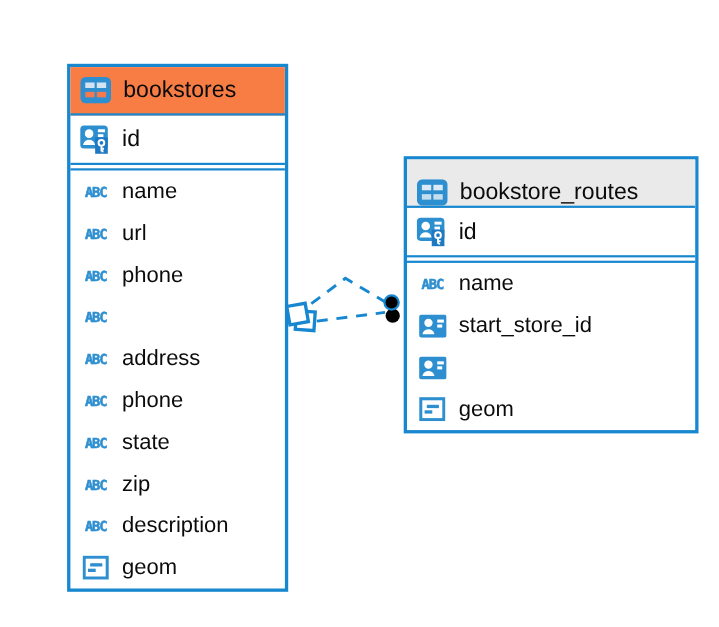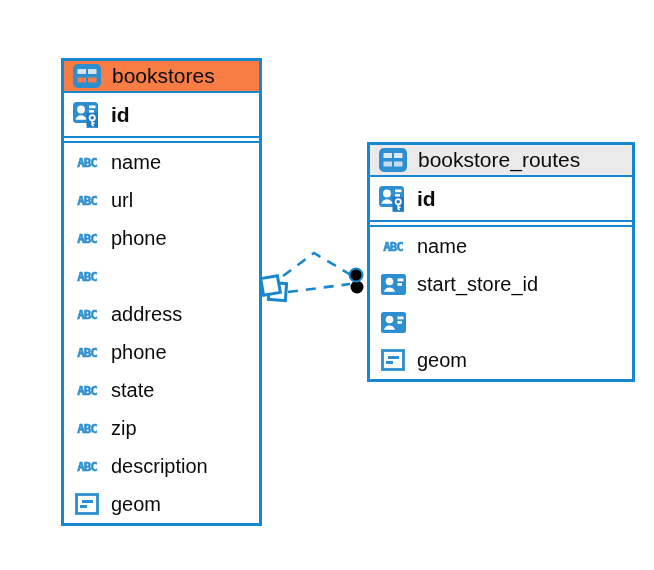--- a/index.html
+++ b/index.html
@@ -18,30 +18,30 @@
   }
   .canvas{position:absolute;inset:0;}
   .table-node{
     position:absolute;
     background:#fff;
     border:3px solid var(--blue);
   }
   #table-0{left:61px;top:58px;width:201px;}
   #table-1{left:367px;top:142px;width:268px;}
   .hdr{
-    height:32px;
+    height:44px;
     display:flex;align-items:center;gap:10px;
     padding:0 8px;
     border-bottom:2px solid var(--blue);
     font-size:21px;
     white-space:nowrap;
   }
   .keys .row{
     height:45px;
-    font-weight:700;
+    font-weight:400;
     font-size:21px;
     border-bottom:2px solid var(--blue);
   }
   .section-gap{height:5px;border-bottom:2px solid var(--blue);}
   .row{
     height:38px;
     display:flex;align-items:center;gap:9px;
     padding:0 8px;
     font-size:20px;
     white-space:nowrap;
@@ -166,21 +166,21 @@
               <rect x="7" y="7" width="11" height="3" fill="#2e8fd0"></rect>
               <rect x="5" y="12" width="7" height="3" fill="#2e8fd0"></rect>
             </svg>
           </span>
           <span>geom</span>
         </div>
       </div>
   </div>
 
   <div class="table-node" id="table-1">
-    <div class="hdr" style="background: rgb(234, 234, 234);">
+    <div class="hdr" style="background: rgb(234, 234, 234); align-items: flex-end;">
       <span class="ico hdr-ico">
           <svg width="28" height="24" viewBox="0 0 28 24">
             <rect width="28" height="24" rx="5" fill="#2e8fd0"></rect>
             <rect x="4.5" y="5" width="8.5" height="5" fill="#dceaf6"></rect>
             <rect x="15" y="5" width="8.5" height="5" fill="#dceaf6"></rect>
             <rect x="4.5" y="13.5" width="8.5" height="5" fill="#c6ddf0"></rect>
             <rect x="15" y="13.5" width="8.5" height="5" fill="#c6ddf0"></rect>
           </svg>
         </span>
       <span class="hdr-label">bookstore_routes</span>

